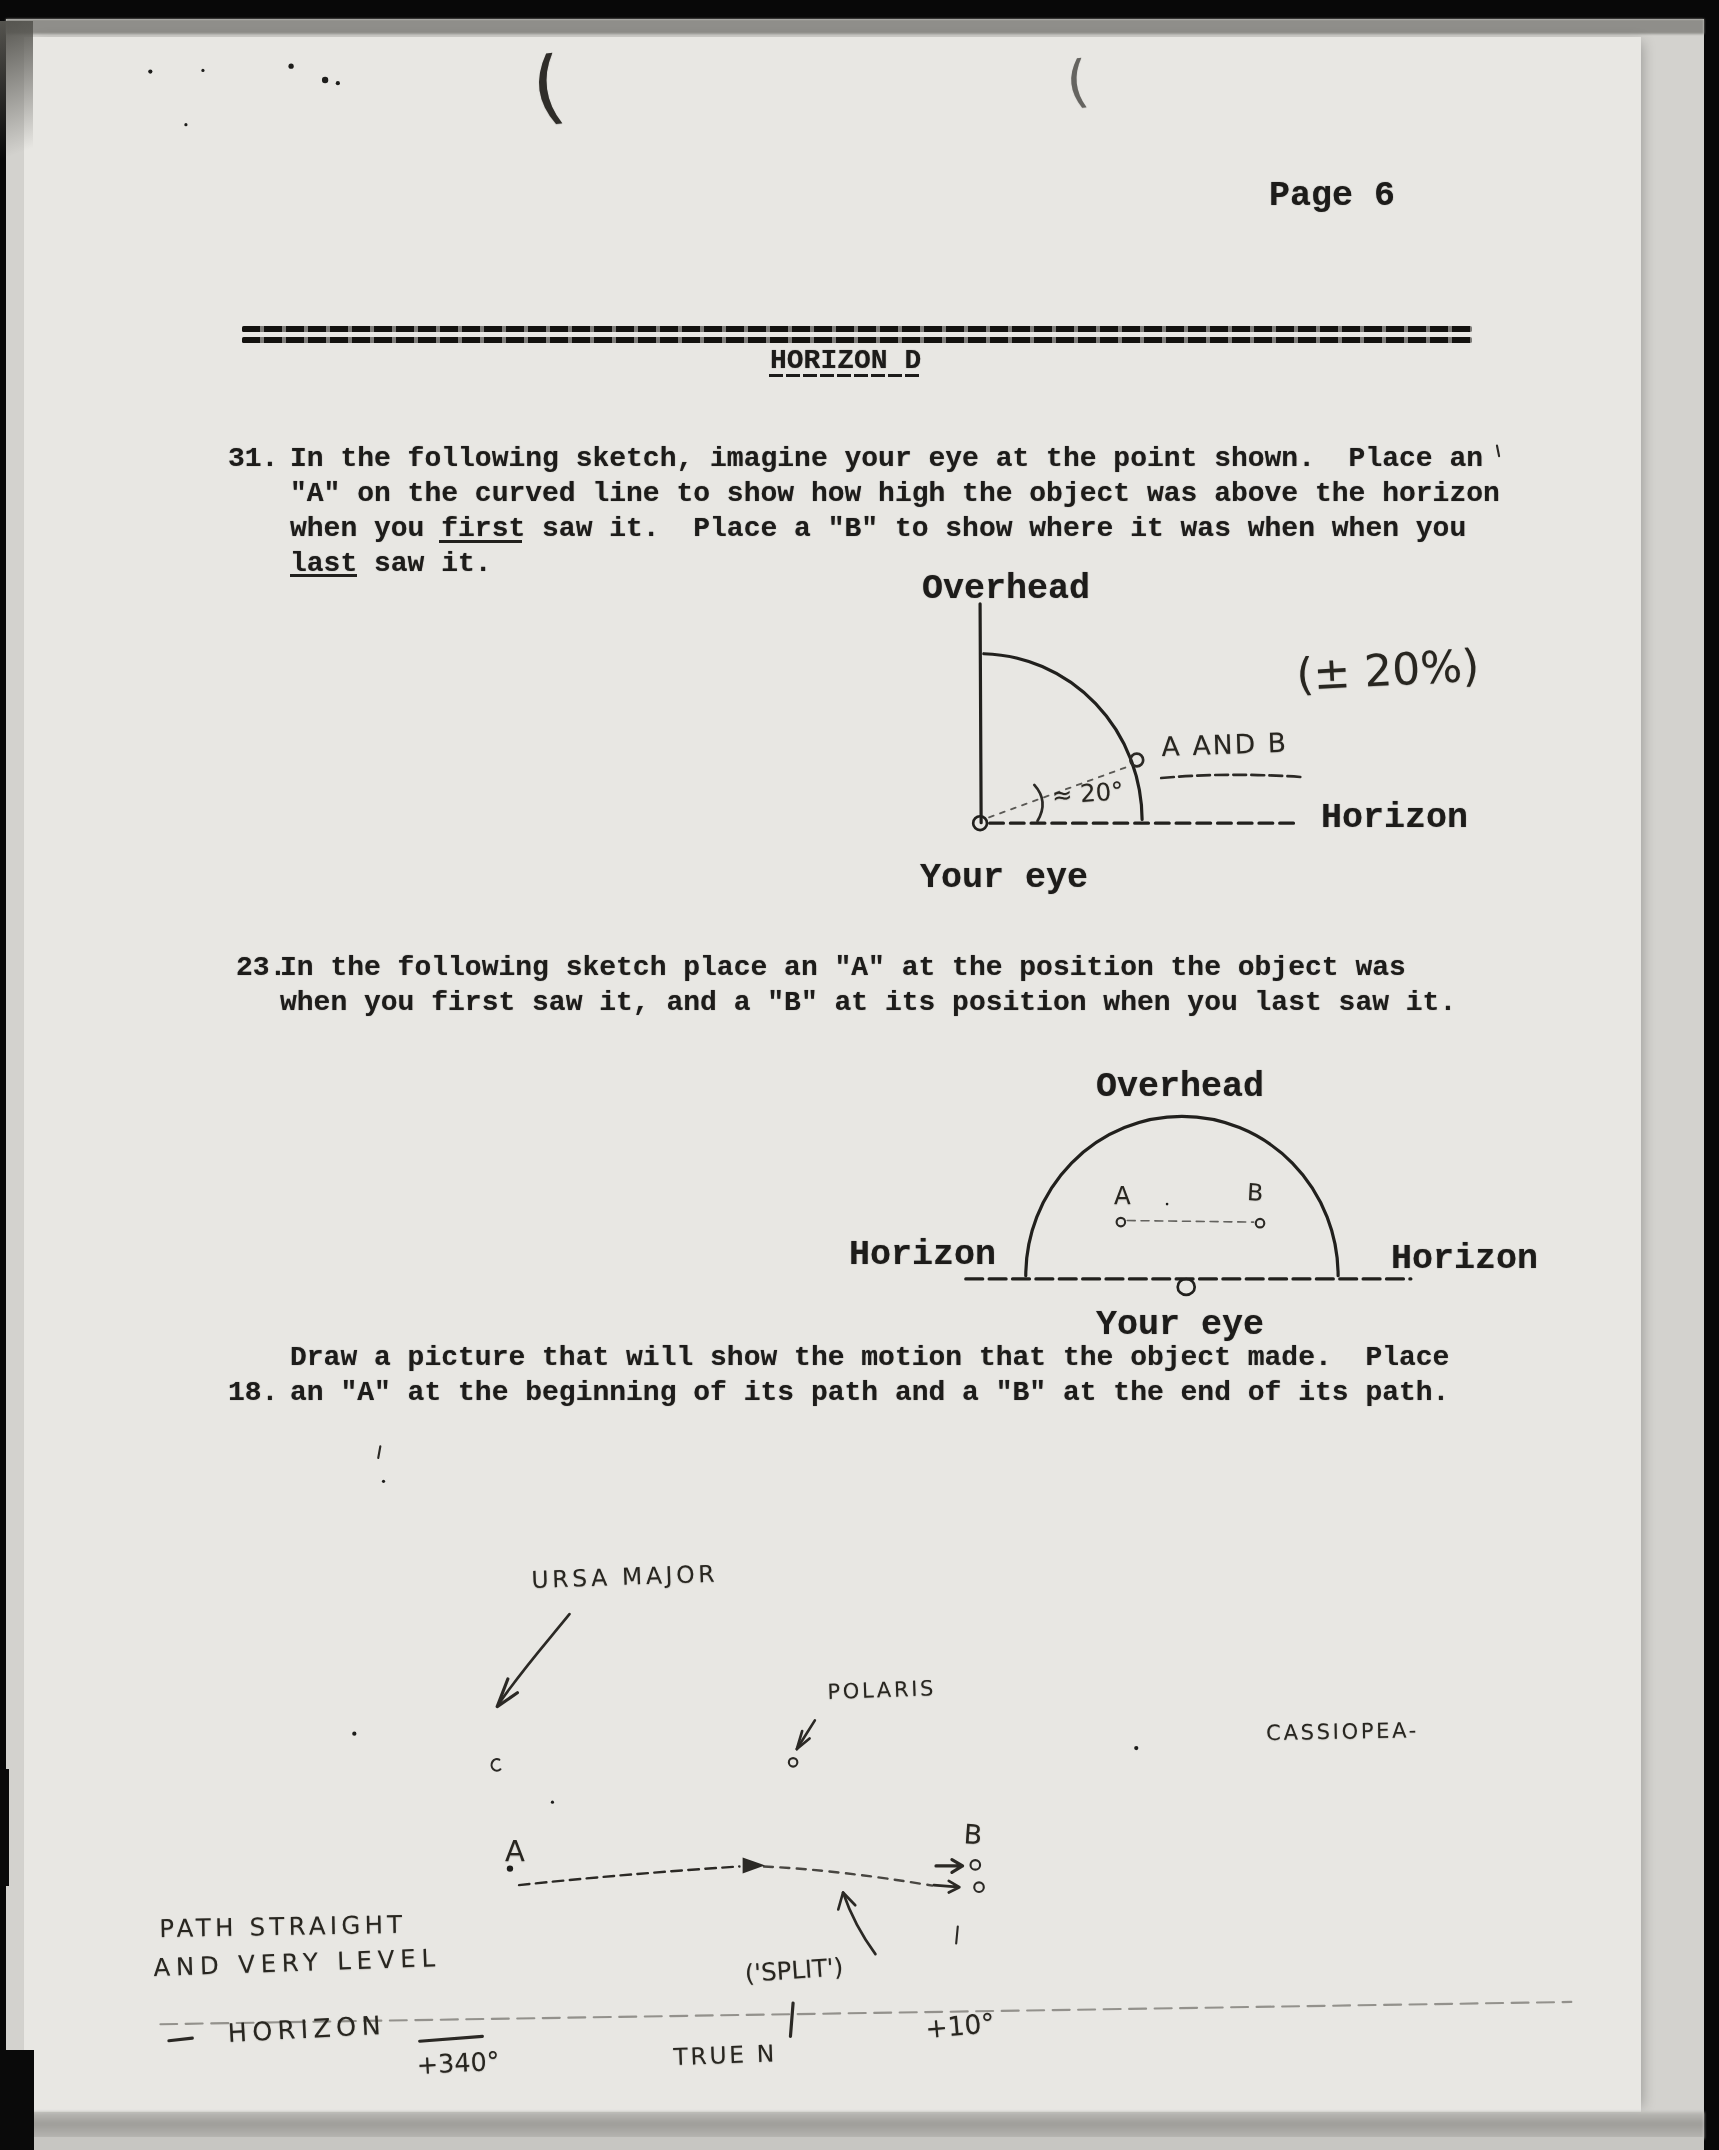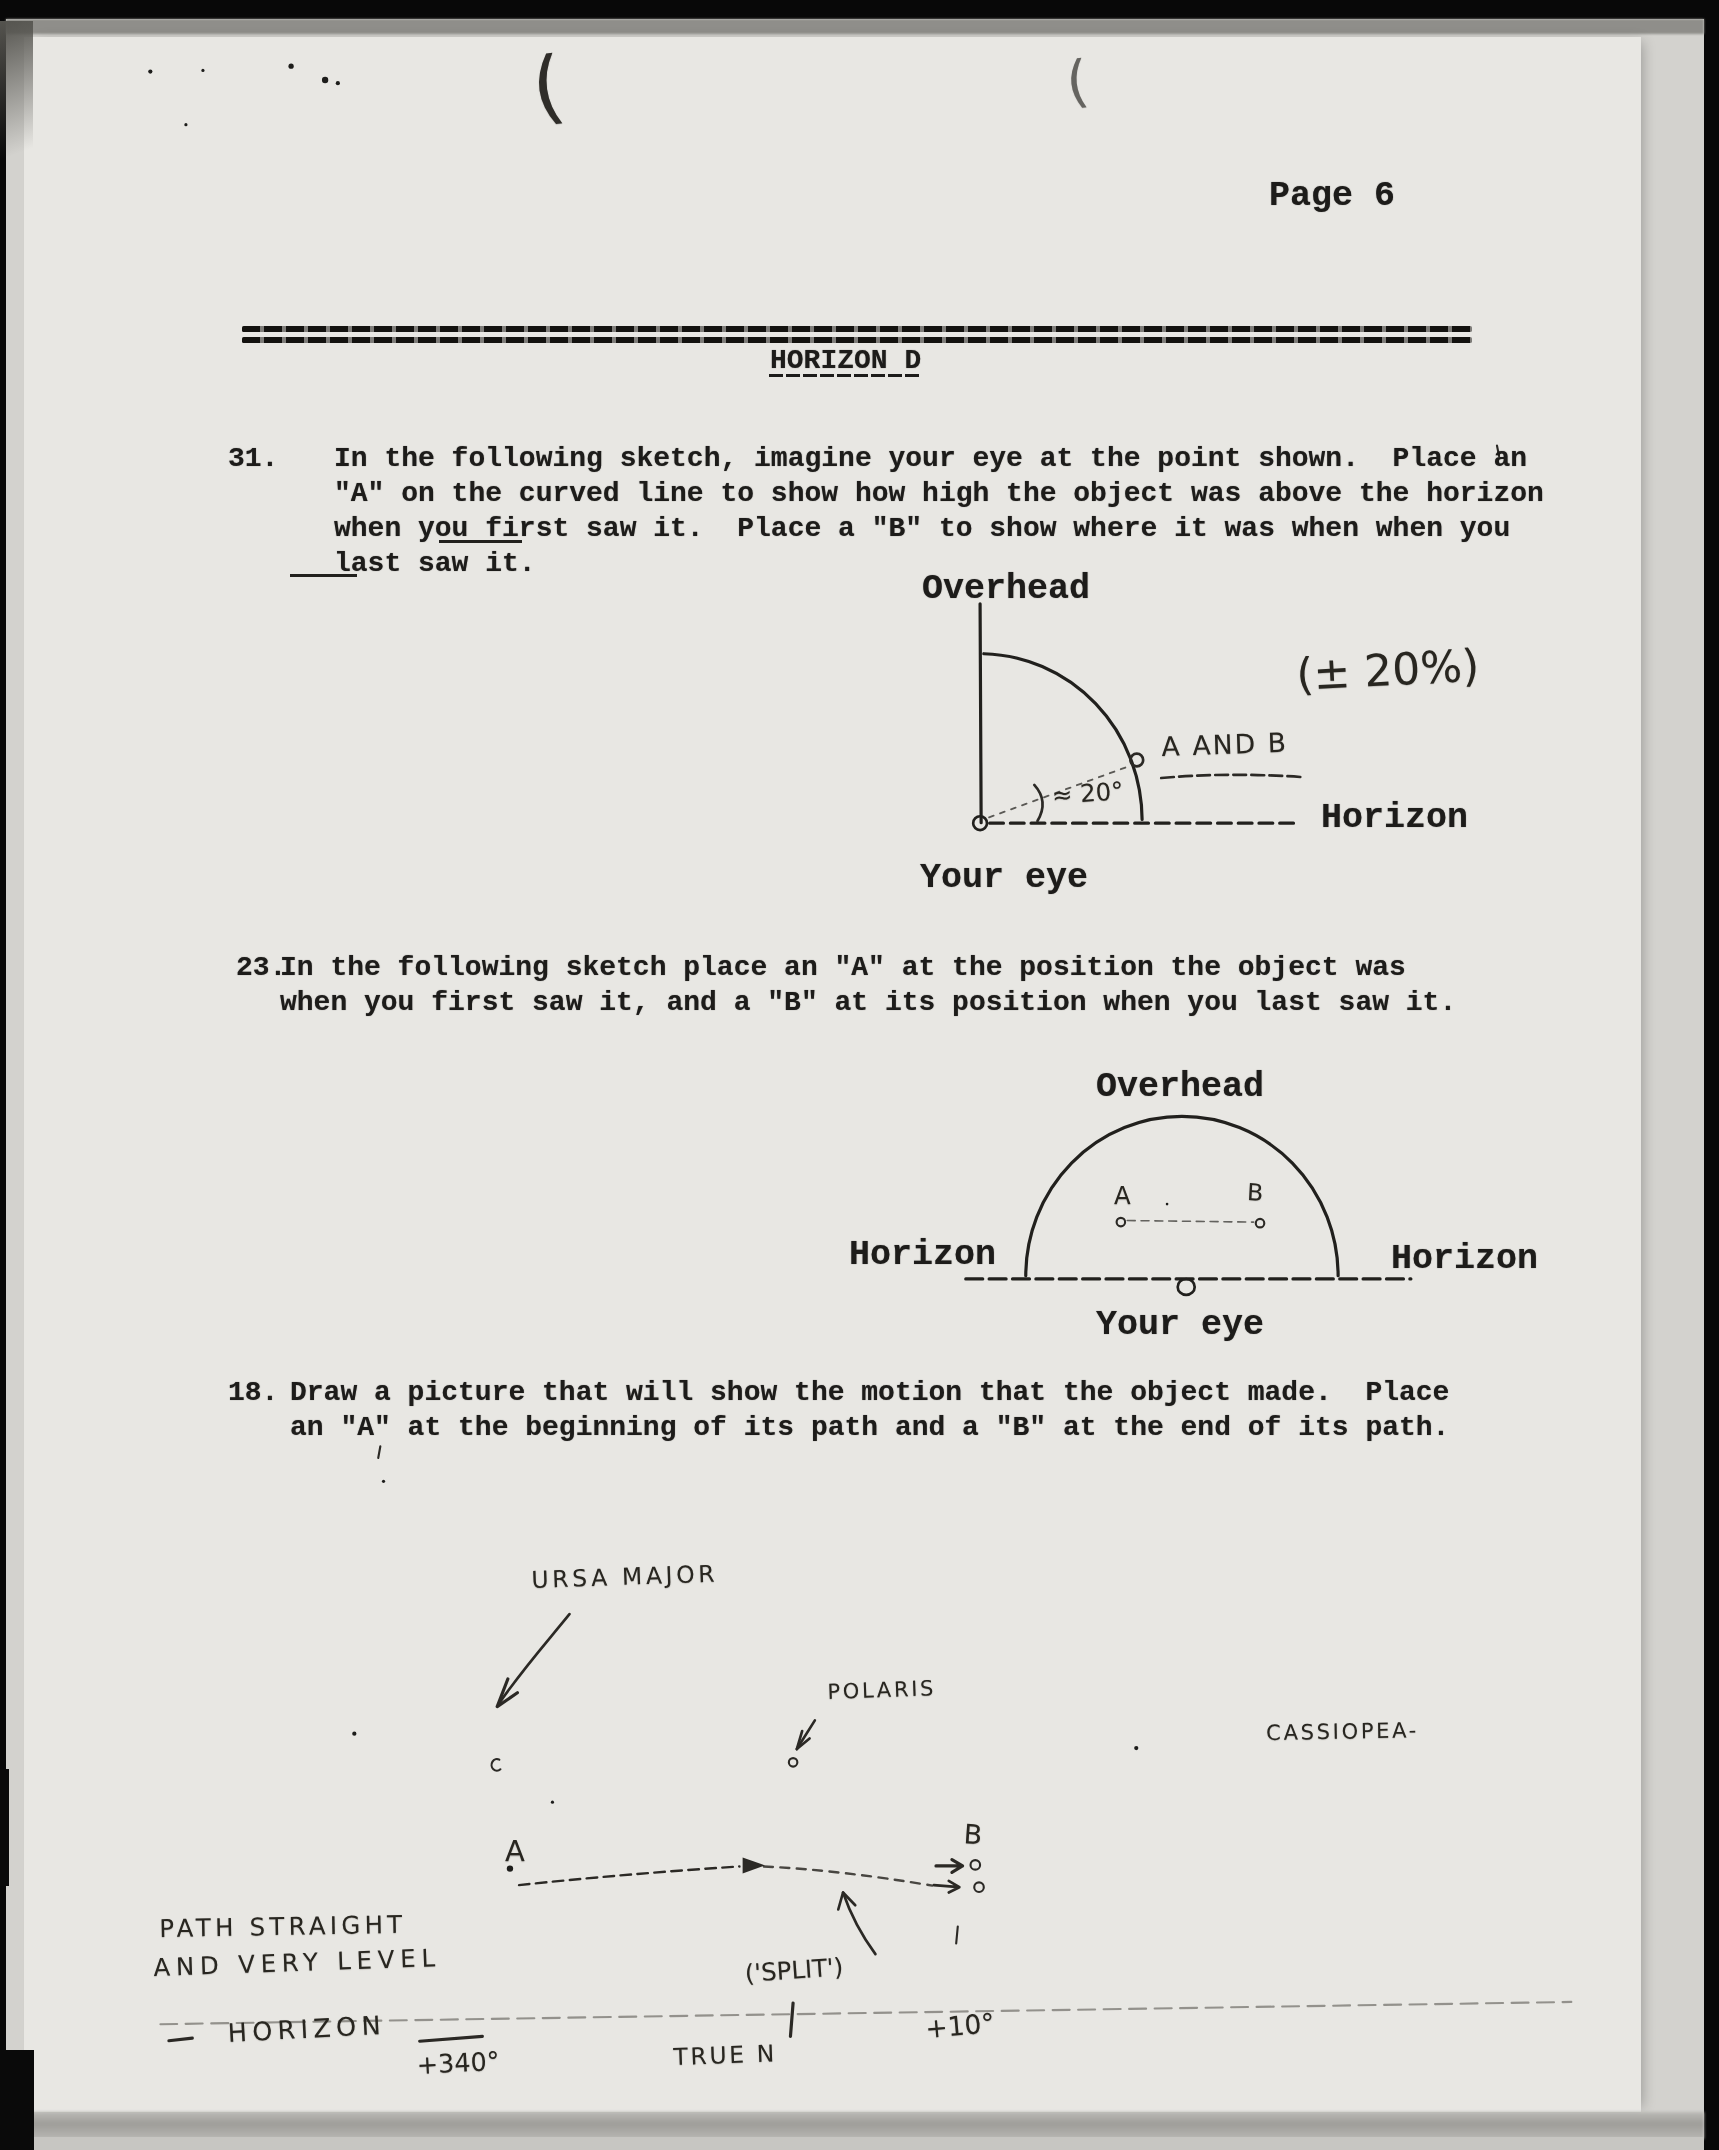--- a/index.html
+++ b/index.html
@@ -118,21 +118,21 @@
 
 <div class="abs typed typed-sm" style="left:1269px;top:180px;">Page 6</div>
 
 <div class="abs rule" style="top:326px;"></div>
 <div class="abs rule" style="top:337px;"></div>
 
 <div class="abs typed" style="left:770px;top:343px;">HORIZON D</div>
 <div class="abs" style="left:769px;top:374px;width:153px;height:3.2px;background:repeating-linear-gradient(90deg,#1d1c1a 0 14px, transparent 14px 17px);"></div>
 
 <div class="abs typed" style="left:228px;top:441px;">31.</div>
-<div class="abs typed" style="left:290px;top:441px;margin-left:44px;">In the following sketch, imagine your eye at the point shown.  Place an
+<div class="abs typed" style="left:290px;top:441px;">In the following sketch, imagine your eye at the point shown.  Place an
 "A" on the curved line to show how high the object was above the horizon
 when you first saw it.  Place a "B" to show where it was when when you
 last saw it.</div>
 <div class="abs underline-deco" style="left:439px;top:540px;width:83px;"></div>
 <div class="abs underline-deco" style="left:290px;top:574px;width:67px;"></div>
 
 <div class="abs typed typed-sm" style="left:922px;top:573px;">Overhead</div>
 <div class="abs typed typed-sm" style="left:1321px;top:802px;">Horizon</div>
 <div class="abs typed typed-sm" style="left:920px;top:862px;">Your eye</div>
 
@@ -145,21 +145,21 @@
 when you first saw it, and a "B" at its position when you last saw it.</div>
 
 <div class="abs typed typed-sm" style="left:1096px;top:1071px;">Overhead</div>
 <div class="abs typed typed-sm" style="left:849px;top:1239px;">Horizon</div>
 <div class="abs typed typed-sm" style="left:1391px;top:1243px;">Horizon</div>
 <div class="abs typed typed-sm" style="left:1096px;top:1309px;">Your eye</div>
 <div class="abs hw" style="left:1114px;top:1181px;font-size:24.4px;">A</div>
 <div class="abs hw" style="left:1248px;top:1178px;font-size:23.4px;transform:rotate(3deg);">B</div>
 
 <div class="abs typed" style="left:228px;top:1375px;">18.</div>
-<div class="abs typed" style="left:290px;top:1375px;font-family:Liberation Mono, monospace;">Draw a picture that will show the motion that the object made.  Place
+<div class="abs typed" style="left:290px;top:1340px;font-family:Liberation Mono, monospace;">Draw a picture that will show the motion that the object made.  Place
 an "A" at the beginning of its path and a "B" at the end of its path.</div>
 
 <div class="abs hw" style="left:531px;top:1566px;font-size:23.4px;letter-spacing:3.7px;transform:rotate(-2deg);">URSA MAJOR</div>
 <div class="abs hw" style="left:827px;top:1680px;font-size:21px;letter-spacing:2.7px;transform:rotate(-2deg);">POLARIS</div>
 <div class="abs hw" style="left:1266px;top:1721px;font-size:21px;letter-spacing:2.7px;transform:rotate(-1deg);">CASSIOPEA-</div>
 <div class="abs hw" style="left:505px;top:1834px;font-size:29px;">A</div>
 <div class="abs hw" style="left:965px;top:1818px;font-size:26.6px;transform:rotate(4deg);">B</div>
 <div class="abs hw" style="left:159px;top:1914px;font-size:24.4px;letter-spacing:4.3px;transform:rotate(-1deg);">PATH STRAIGHT</div>
 <div class="abs hw" style="left:153px;top:1953px;font-size:24.4px;letter-spacing:5.8px;transform:rotate(-2deg);">AND VERY LEVEL</div>
 <div class="abs hw" style="left:744px;top:1959px;font-size:24.4px;transform:rotate(-4deg);">('SPLIT')</div>

